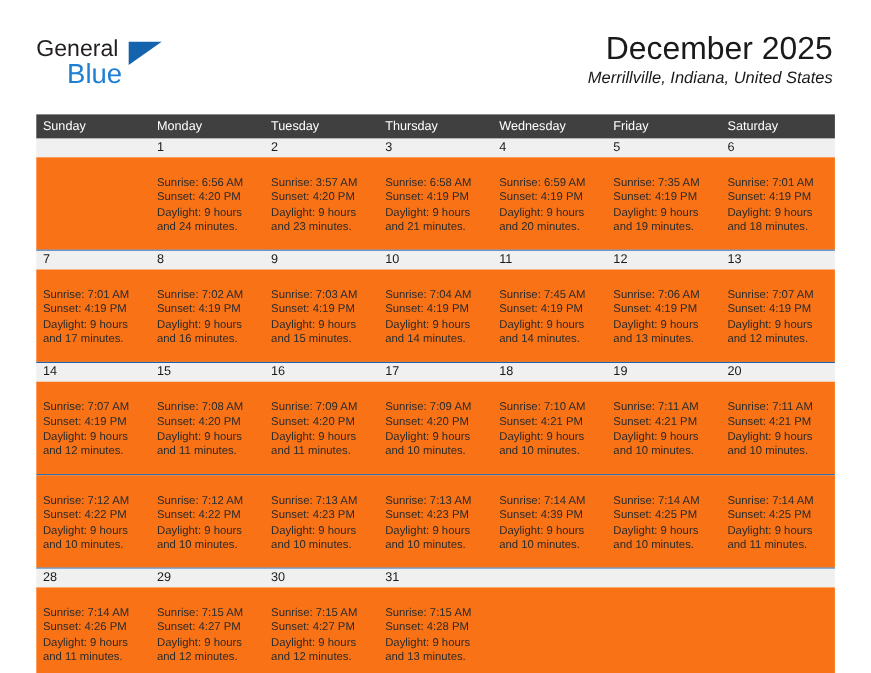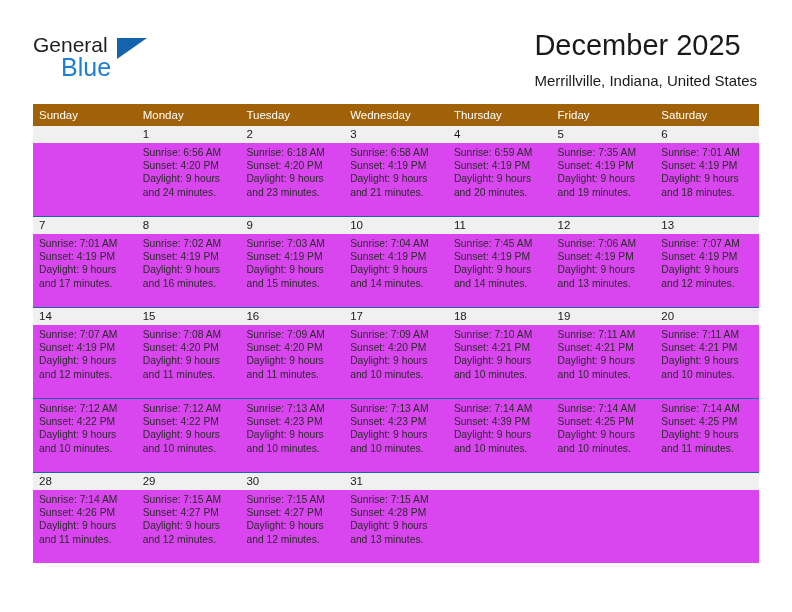--- a/index.html
+++ b/index.html
@@ -61,46 +61,48 @@
     width: 0;
     height: 0;
     border-left: 30px solid #1464ad;
     border-bottom: 21px solid transparent;
   }
 
   .title-block {
     position: absolute;
     right: 35px;
     top: 28px;
+    text-align: right;
   }
   .cal-title {
     font-size: 29px;
     font-weight: normal;
     color: #1a1a1a;
     line-height: 34px;
     white-space: nowrap;
   }
   .cal-subtitle {
-    margin-top: 10px;
+    margin-top: 0;
     font-size: 15px;
     color: #1a1a1a;
     line-height: 18px;
     white-space: nowrap;
+    font-style: italic;
   }
 
   
   .calendar {
     position: absolute;
     left: 33px;
     top: 104px;
     width: 726px;
   }
   .weekday-row {
     display: flex;
-    background: #a16207;
+    background: #404040;
     height: 22px;
   }
   .weekday-cell {
     flex: 1 1 0;
     color: #ffffff;
     font-size: 11.5px;
     line-height: 22px;
     padding-left: 6px;
     box-sizing: border-box;
     white-space: nowrap;
@@ -121,22 +123,23 @@
   .week-numbers .num-cell {
     flex: 1 1 0;
     font-size: 11.5px;
     line-height: 17px;
     padding-left: 6px;
     box-sizing: border-box;
     color: #1a1a1a;
   }
   .week-body {
     display: flex;
-    background: #d946ef;
-    height: 73px;
+    background: #f97316;
+    height: 84px;
+    align-items: center;
   }
   .week-body .info-cell {
     flex: 1 1 0;
     padding: 3px 4px 0 6px;
     box-sizing: border-box;
   }
   .info-line {
     font-size: 10.3px;
     line-height: 13.2px;
     color: #2b2b2b;
@@ -161,22 +164,22 @@
       <div class="cal-subtitle">Merrillville, Indiana, United States</div>
     </div>
 
   </div>
 
   <div class="calendar">
     <div class="weekday-row" id="weekday-row">
         <div class="weekday-cell">Sunday</div>
         <div class="weekday-cell">Monday</div>
         <div class="weekday-cell">Tuesday</div>
+        <div class="weekday-cell">Thursday</div>
         <div class="weekday-cell">Wednesday</div>
-        <div class="weekday-cell">Thursday</div>
         <div class="weekday-cell">Friday</div>
         <div class="weekday-cell">Saturday</div>
       </div>
     <div id="weeks-container">
         <div class="week">
           <div class="week-numbers">
             <div class="num-cell"></div>
             <div class="num-cell">1</div>
             <div class="num-cell">2</div>
             <div class="num-cell">3</div>
@@ -186,21 +189,21 @@
           </div>
           <div class="week-body">
             <div class="info-cell"></div>
             <div class="info-cell">
               <div class="info-line">Sunrise: 6:56 AM</div>
               <div class="info-line">Sunset: 4:20 PM</div>
               <div class="info-line">Daylight: 9 hours</div>
               <div class="info-line">and 24 minutes.</div>
             </div>
             <div class="info-cell">
-              <div class="info-line">Sunrise: 6:18 AM</div>
+              <div class="info-line">Sunrise: 3:57 AM</div>
               <div class="info-line">Sunset: 4:20 PM</div>
               <div class="info-line">Daylight: 9 hours</div>
               <div class="info-line">and 23 minutes.</div>
             </div>
             <div class="info-cell">
               <div class="info-line">Sunrise: 6:58 AM</div>
               <div class="info-line">Sunset: 4:19 PM</div>
               <div class="info-line">Daylight: 9 hours</div>
               <div class="info-line">and 21 minutes.</div>
             </div>

